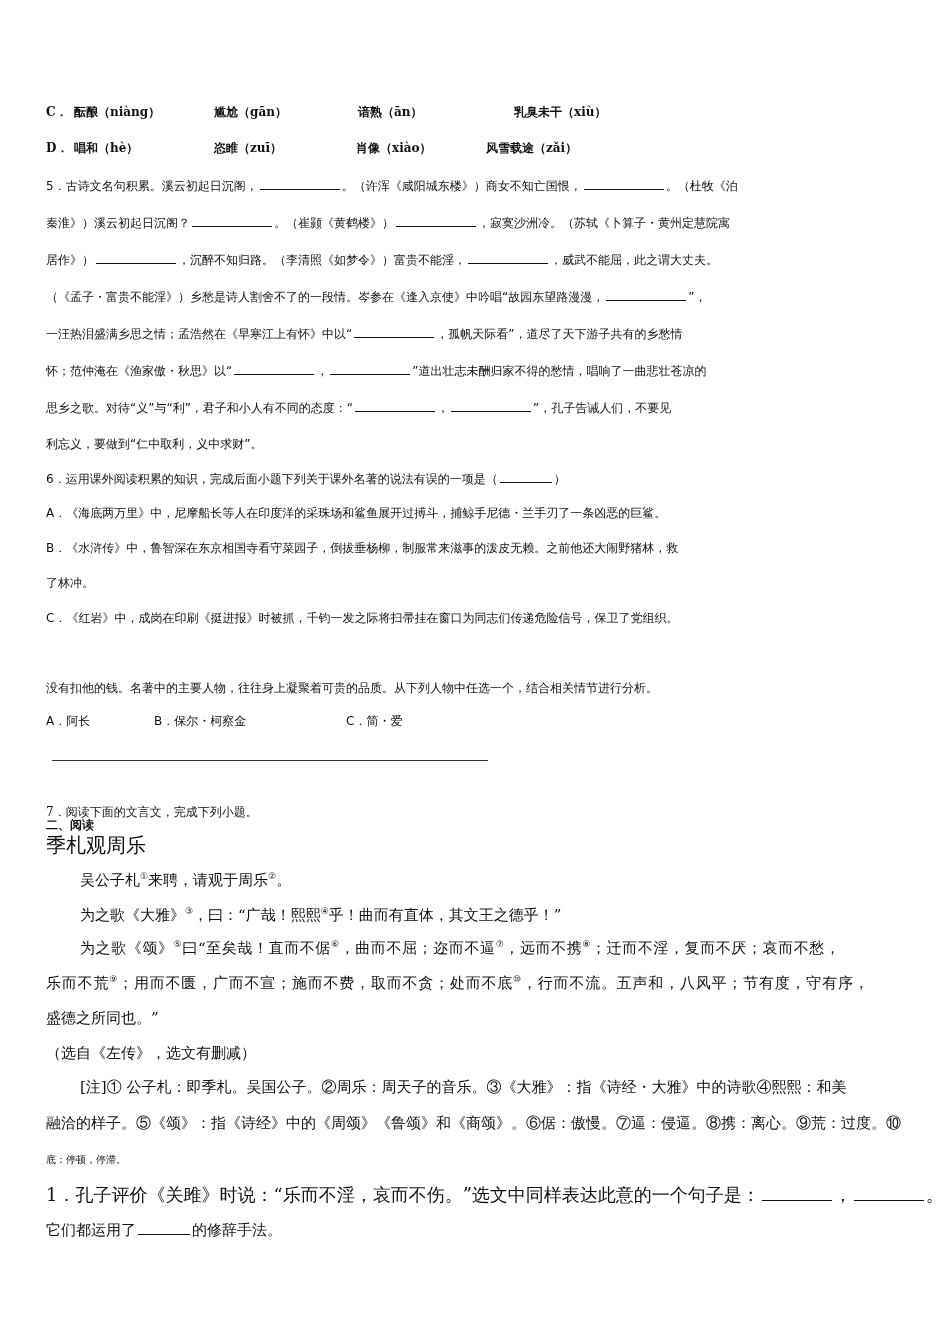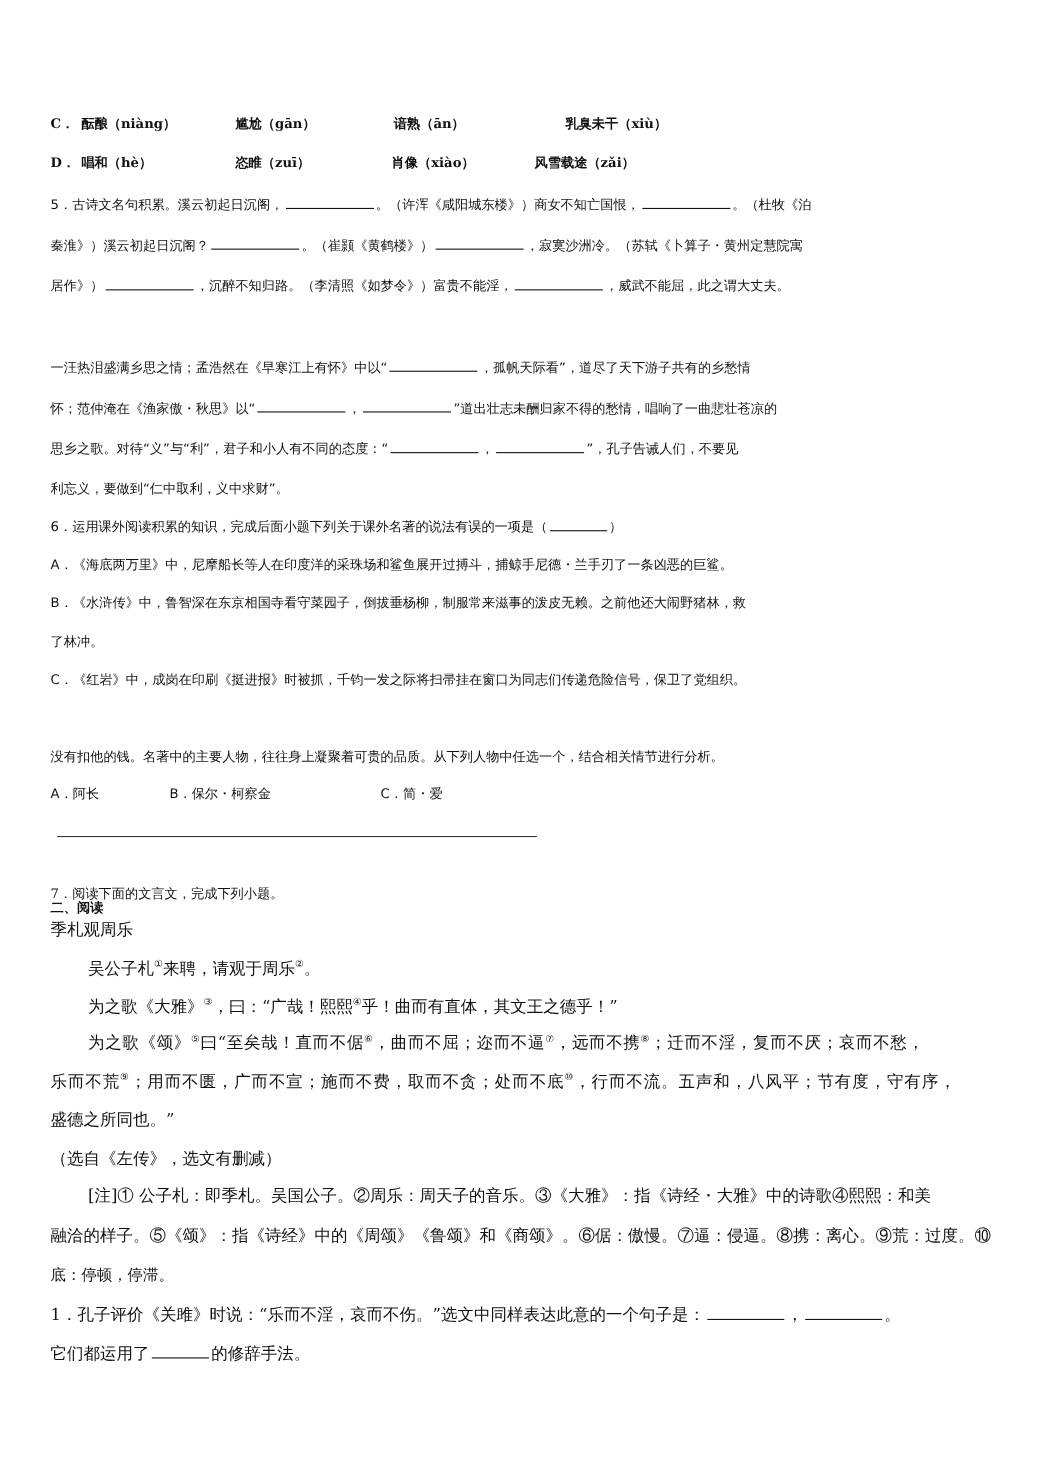--- a/index.html
+++ b/index.html
@@ -39,20 +39,23 @@
 
   <div class="line sans" style="top:175px;">
     <span>5．古诗文名句积累。溪云初起日沉阁，</span><span class="blank b80"></span><span>。（许浑《咸阳城东楼》）商女不知亡国恨，</span><span class="blank b80"></span><span>。（杜牧《泊</span>
   </div>
   <div class="line sans" style="top:212px;">
     <span>秦淮》）溪云初起日沉阁？</span><span class="blank b80"></span><span>。（崔颢《黄鹤楼》）</span><span class="blank b80"></span><span>，寂寞沙洲冷。（苏轼《卜算子・黄州定慧院寓</span>
   </div>
   <div class="line sans" style="top:249px;">
     <span>居作》）</span><span class="blank b80"></span><span>，沉醉不知归路。（李清照《如梦令》）富贵不能淫，</span><span class="blank b80"></span><span>，威武不能屈，此之谓大丈夫。</span>
   </div>
+  <div class="line sans" style="top:286px;">
+    <span>（《孟子・富贵不能淫》）乡愁是诗人割舍不了的一段情。岑参在《逢入京使》中吟唱“故园东望路漫漫，</span><span class="blank b80"></span><span>”，</span>
+  </div>
   <div class="line sans" style="top:323px;">
     <span>一汪热泪盛满乡思之情；孟浩然在《早寒江上有怀》中以“</span><span class="blank b80"></span><span>，孤帆天际看”，道尽了天下游子共有的乡愁情</span>
   </div>
   <div class="line sans" style="top:360px;">
     <span>怀；范仲淹在《渔家傲・秋思》以“</span><span class="blank b80"></span><span>，</span><span class="blank b80"></span><span>”道出壮志未酬归家不得的愁情，唱响了一曲悲壮苍凉的</span>
   </div>
   <div class="line sans" style="top:397px;">
     <span>思乡之歌。对待“义”与“利”，君子和小人有不同的态度：“</span><span class="blank b80"></span><span>，</span><span class="blank b80"></span><span>”，孔子告诫人们，不要见</span>
   </div>
   <div class="line sans" style="top:434px;text-align:center;">
@@ -71,42 +74,42 @@
   <div class="line sans" style="top:711px;">
     <span class="opt" style="left:0;">A．阿长</span>
     <span class="opt" style="left:108px;">B．保尔・柯察金</span>
     <span class="opt" style="left:300px;">C．简・爱</span>
   </div>
 
   <div class="rule"></div>
 
   <div class="line bold sans" style="top:815px;">二、阅读</div>
   <div class="line" style="top:802px;">7．阅读下面的文言文，完成下列小题。</div>
-  <div class="line" style="top:835px; font-size:15px;">季札观周乐</div>
+  <div class="line" style="top:835px; font-size:20px;">季札观周乐</div>
 
   <div class="line" style="top:870px; left:80px; font-size:15px;">
     <span>吴公子札</span><span class="sup">①</span><span>来聘，请观于周乐</span><span class="sup">②</span><span>。</span>
   </div>
   <div class="line" style="top:905px; left:80px; font-size:15px;">
     <span>为之歌《大雅》</span><span class="sup">③</span><span>，曰：“广哉！熙熙</span><span class="sup">④</span><span>乎！曲而有直体，其文王之德乎！”</span>
   </div>
   <div class="line" style="top:938px; left:80px; font-size:15px; letter-spacing:0.6px;">
     <span>为之歌《颂》</span><span class="sup">⑤</span><span>曰“至矣哉！直而不倨</span><span class="sup">⑥</span><span>，曲而不屈；迩而不逼</span><span class="sup">⑦</span><span>，远而不携</span><span class="sup">⑧</span><span>；迁而不淫，复而不厌；哀而不愁，</span>
   </div>
   <div class="line" style="top:973px; font-size:15px; letter-spacing:0.8px;">
     <span>乐而不荒</span><span class="sup">⑨</span><span>；用而不匮，广而不宣；施而不费，取而不贪；处而不底</span><span class="sup">⑩</span><span>，行而不流。五声和，八风平；节有度，守有序，</span>
   </div>
   <div class="line" style="top:1008px; font-size:15px;">盛德之所同也。”</div>
 
   <div class="line" style="top:1043px; font-size:15px;">（选自《左传》，选文有删减）</div>
 
   <div class="line" style="top:1077px; left:80px; font-size:15px;">[注]① 公子札：即季札。吴国公子。②周乐：周天子的音乐。③《大雅》：指《诗经・大雅》中的诗歌④熙熙：和美</div>
   <div class="line" style="top:1113px; font-size:15px;">融洽的样子。⑤《颂》：指《诗经》中的《周颂》《鲁颂》和《商颂》。⑥倨：傲慢。⑦逼：侵逼。⑧携：离心。⑨荒：过度。⑩</div>
-  <div class="line" style="top:1150px; font-size:14px;">底：停顿，停滞。</div>
+  <div class="line" style="top:1150px; font-size:10px;">底：停顿，停滞。</div>
 
-  <div class="line" style="top:1185px; font-size:15px;">
+  <div class="line" style="top:1185px; font-size:18px;">
     <span>1．孔子评价《关雎》时说：“乐而不淫，哀而不伤。”选文中同样表达此意的一个句子是：</span><span class="blank b70"></span><span>，</span><span class="blank b70"></span><span>。</span>
   </div>
   <div class="line" style="top:1220px; font-size:15px;">
     <span>它们都运用了</span><span class="blank b50"></span><span>的修辞手法。</span>
   </div>
 
 </div>
 
 </body></html>

